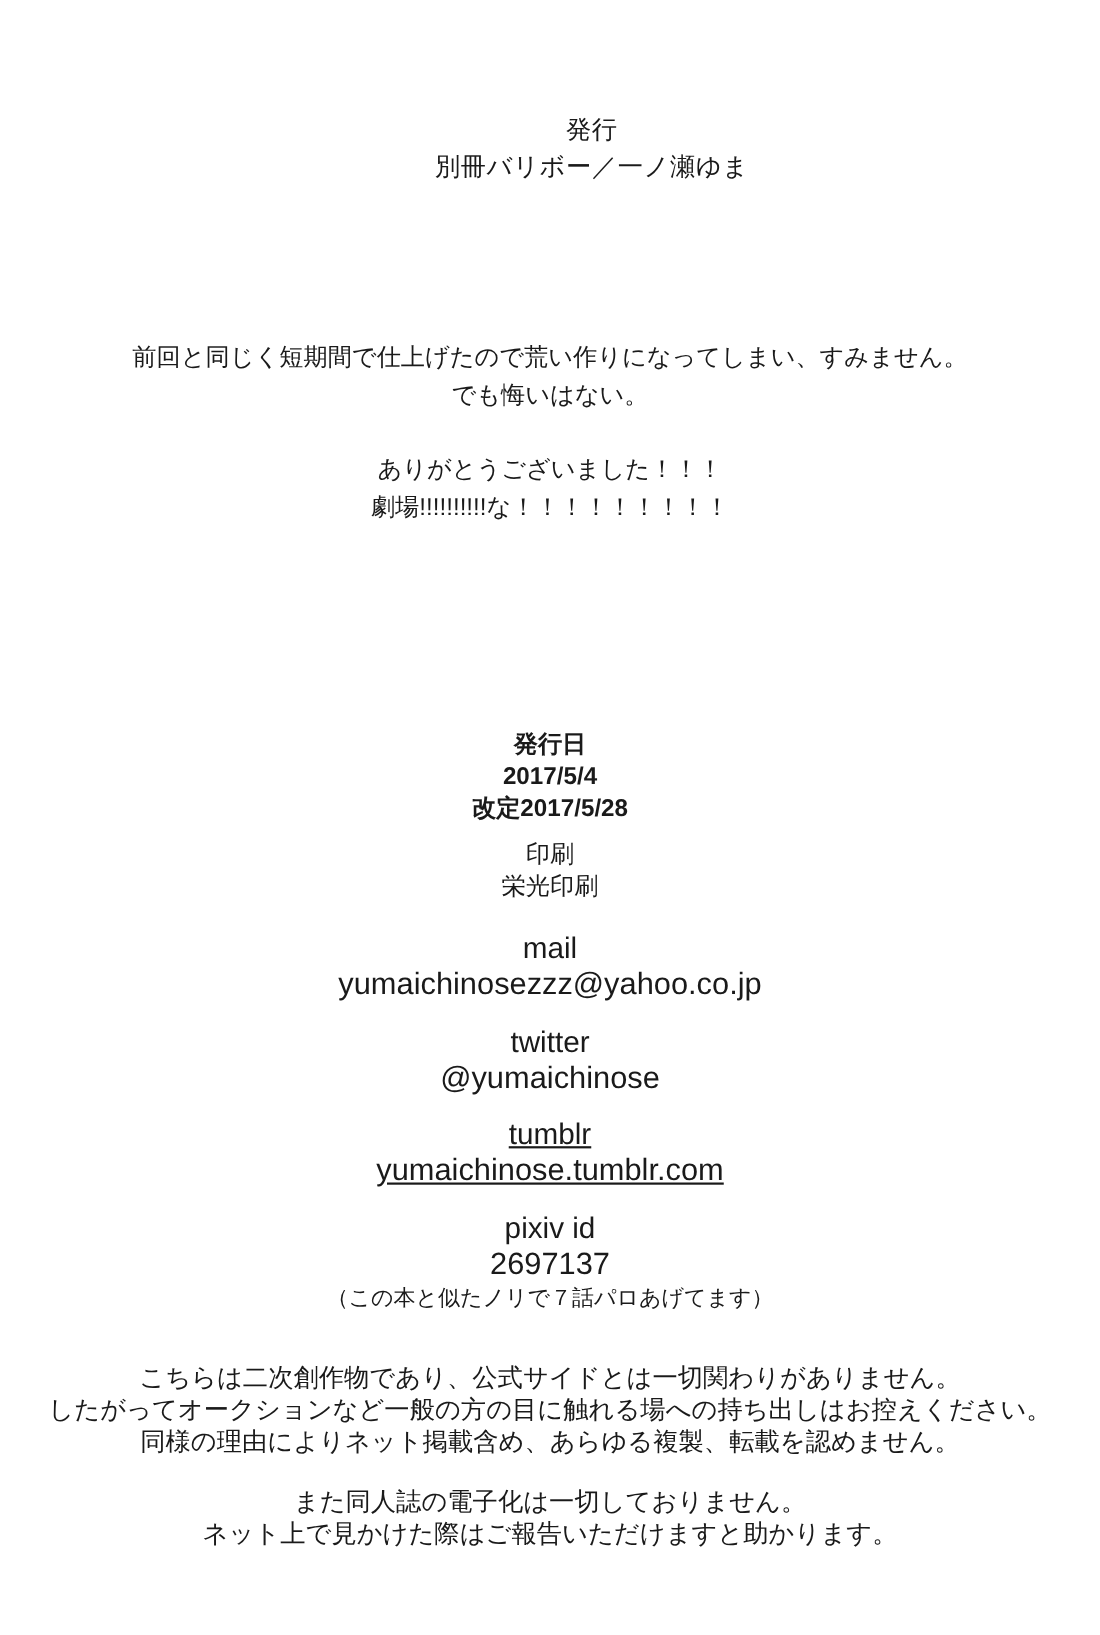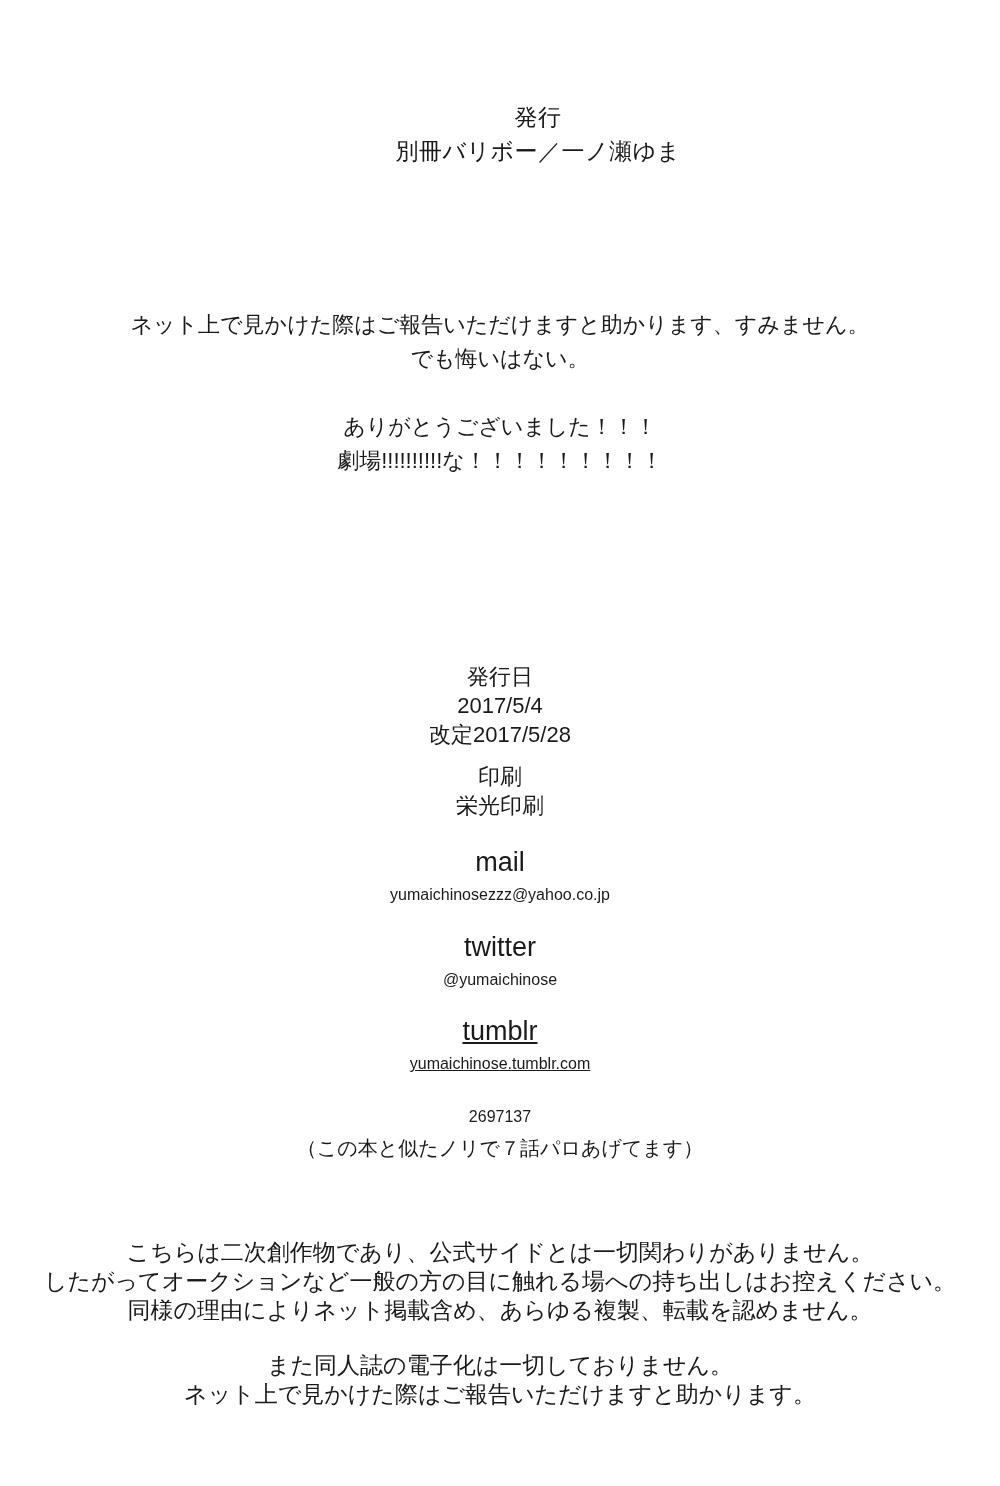--- a/index.html
+++ b/index.html
@@ -56,41 +56,42 @@
   }
   
   #pubdate {
     position: absolute;
     top: 662px;
     left: 0;
   }
   #pubdate .line {
     font-size: 22px;
     line-height: 29px;
+    font-weight: bold;
   }
   #print-info {
     position: absolute;
     top: 762px;
     left: 0;
   }
   #print-info .line {
     font-size: 22px;
     line-height: 29px;
   }
   .contact-group {
     position: absolute;
     left: 0;
   }
   .contact-group .label {
     font-size: 27px;
     line-height: 32px;
     display: block;
   }
   .contact-group .value {
-    font-size: 16px;
+    font-size: 28px;
     line-height: 33px;
     display: block;
   }
   #contact-mail { top: 846px; }
   #contact-twitter { top: 931px; }
   #contact-tumblr { top: 1015px; text-decoration: underline; }
   #contact-pixiv { top: 1100px; }
   #contact-pixiv .note {
     font-size: 20px;
     line-height: 30px;
@@ -114,21 +115,21 @@
 <body>
 
 <div class="page">
 
   <div class="block" id="colophon-header">
     <span class="line">発行</span>
     <span class="line">別冊バリボー／一ノ瀬ゆま</span>
   </div>
 
   <div class="block" id="afterword">
-    <span class="line">ネット上で見かけた際はご報告いただけますと助かります、すみません。</span>
+    <span class="line">前回と同じく短期間で仕上げたので荒い作りになってしまい、すみません。</span>
     <span class="line">でも悔いはない。</span>
     <span class="line thanks">ありがとうございました！！！</span>
     <span class="line">劇場!!!!!!!!!!な！！！！！！！！！</span>
   </div>
 
   <div class="block" id="pubdate">
     <span class="line">発行日</span>
     <span class="line">2017/5/4</span>
     <span class="line">改定2017/5/28</span>
   </div>
@@ -147,20 +148,21 @@
     <span class="label">twitter</span>
     <span class="value">@yumaichinose</span>
   </div>
 
   <div class="block contact-group" id="contact-tumblr">
     <span class="label">tumblr</span>
     <span class="value">yumaichinose.tumblr.com</span>
   </div>
 
   <div class="block contact-group" id="contact-pixiv">
+    <span class="label">pixiv id</span>
     <span class="value">2697137</span>
     <span class="note">（この本と似たノリで７話パロあげてます）</span>
   </div>
 
   <div class="block" id="notice">
     <span class="line">こちらは二次創作物であり、公式サイドとは一切関わりがありません。</span>
     <span class="line">したがってオークションなど一般の方の目に触れる場への持ち出しはお控えください。</span>
     <span class="line">同様の理由によりネット掲載含め、あらゆる複製、転載を認めません。</span>
     <span class="line para2">また同人誌の電子化は一切しておりません。</span>
     <span class="line">ネット上で見かけた際はご報告いただけますと助かります。</span>

